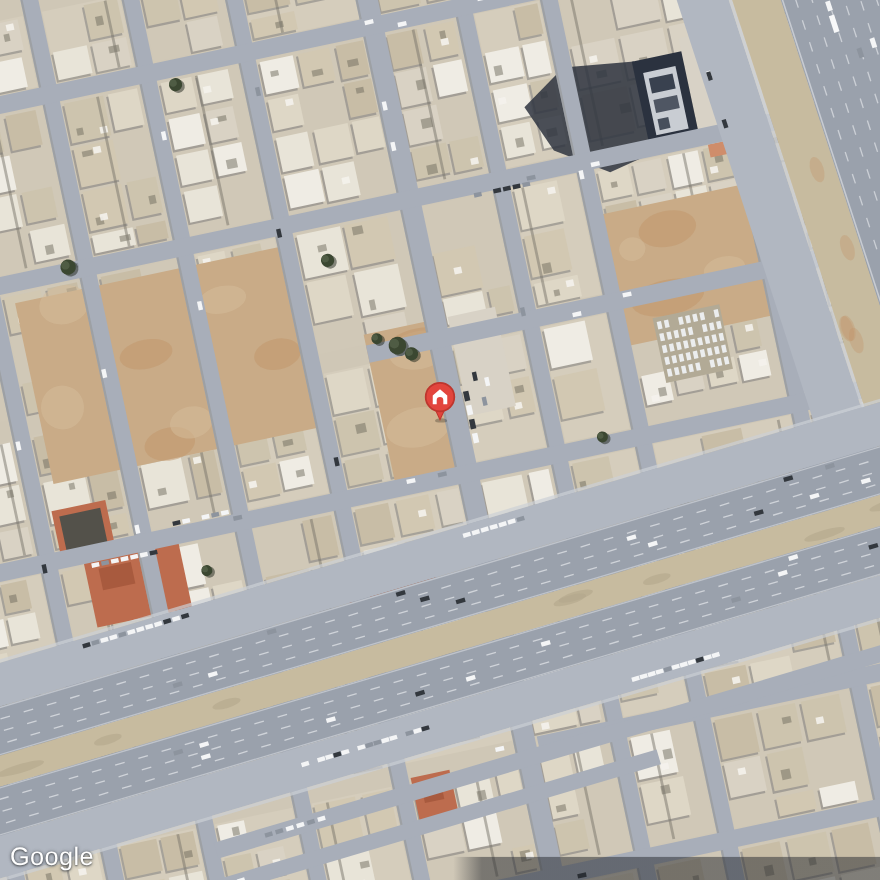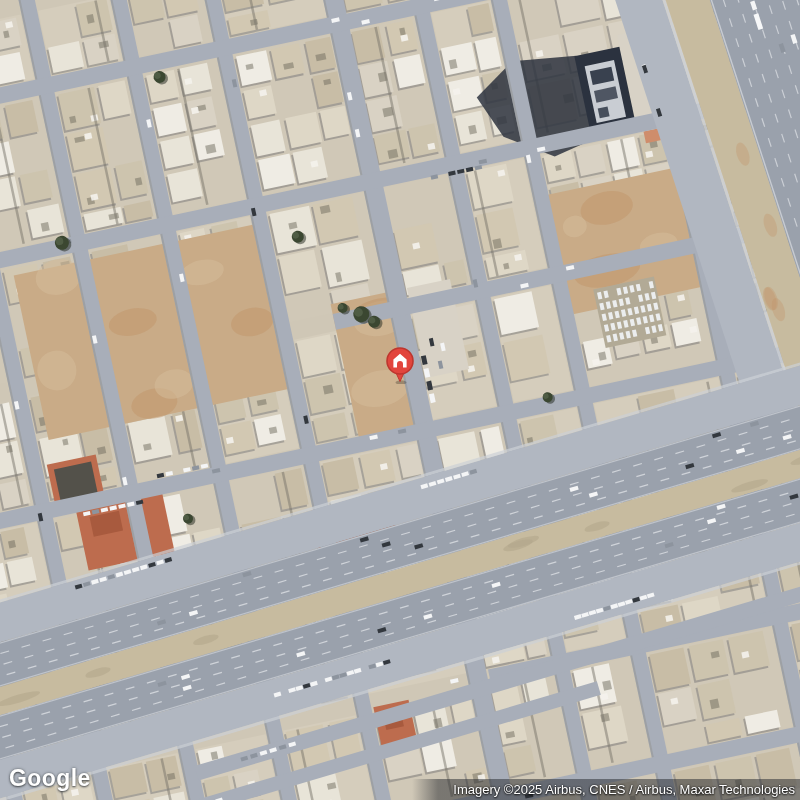--- a/index.html
+++ b/index.html
@@ -1,19 +1,19 @@
 <!DOCTYPE html>
 <html><head>
 <meta charset="utf-8">
 <style>
   html,body{margin:0;padding:0;background:#000;}
   .stage{position:relative;width:800px;height:800px;overflow:hidden;background:#cfc7b6;font-family:"Liberation Sans",sans-serif;}
   .stage svg.mapsvg{position:absolute;left:0;top:0;display:block;}
   .marker{position:absolute;left:383px;top:344px;width:34px;height:40px;cursor:pointer;}
-  .glogo{position:absolute;left:9px;bottom:8px;color:#fff;font-size:23px;font-weight:700;letter-spacing:.4px;
+  .glogo{position:absolute;left:9px;bottom:8px;color:#fff;font-size:23px;font-weight:400;letter-spacing:.4px;
          text-shadow:0 1px 2px rgba(60,64,67,.85),0 0 3px rgba(60,64,67,.65);cursor:pointer;user-select:none;text-align:center;}
   .attr-strip{position:absolute;right:0;bottom:0;width:388px;height:21px;
          background:linear-gradient(to right,rgba(35,38,44,0),rgba(35,38,44,.5) 26px,rgba(35,38,44,.5));}
   .attr{position:absolute;right:5px;bottom:3px;color:#fff;font-size:13px;
          text-shadow:0 0 2px rgba(0,0,0,.9),0 1px 2px rgba(0,0,0,.8);white-space:nowrap;}
 </style>
 </head>
 <body>
 
 <div class="stage">
@@ -1564,14 +1564,13 @@
 
   <svg class="marker" viewBox="-17 -17 34 40">
     <ellipse id="mShadow" cx="1" cy="21.5" rx="5.5" ry="2.2" fill="#000" opacity="0.25"></ellipse>
     <path id="mTail" d="M-4.6,10.5 L0,20.5 L4.6,10.5 Z" fill="#E2453D" stroke="#BE362E"></path>
     <circle id="mCircle" cx="0" cy="0" r="13" fill="#E2453D" stroke="#BE362E" stroke-width="1.6"></circle>
     <path id="mGlyph" d="M-6.6,6.6 L-6.6,-1.4 L0,-7.2 L6.6,-1.4 L6.6,6.6 L3,6.6 L3,2.9 A3,3 0 0 0 -3,2.9 L-3,6.6 Z" fill="#FFFFFF"></path>
   </svg>
 
   <div class="glogo">Google</div>
   <div class="attr-strip"></div>
-  <div class="attr">Imagery ©2025 Airbus, CNES / Airbus, Maxar Technologies</div>
 </div>
 
 </body></html>

